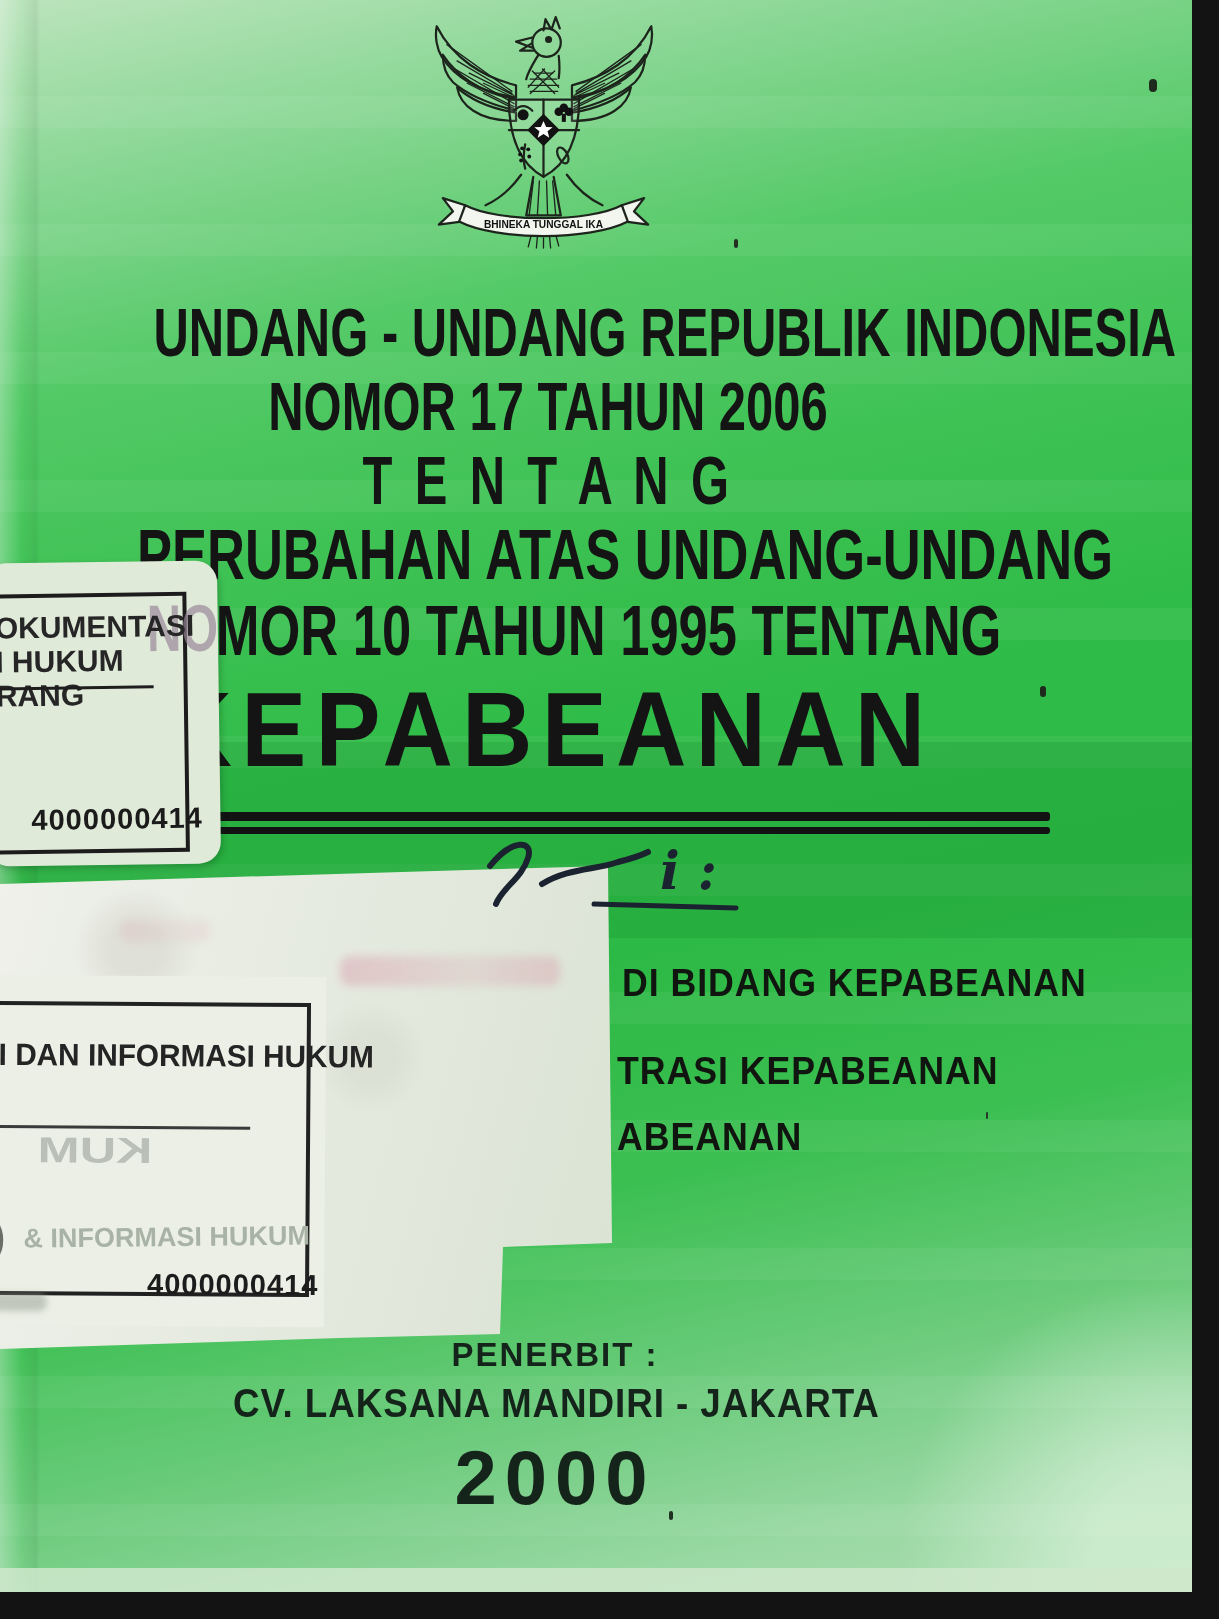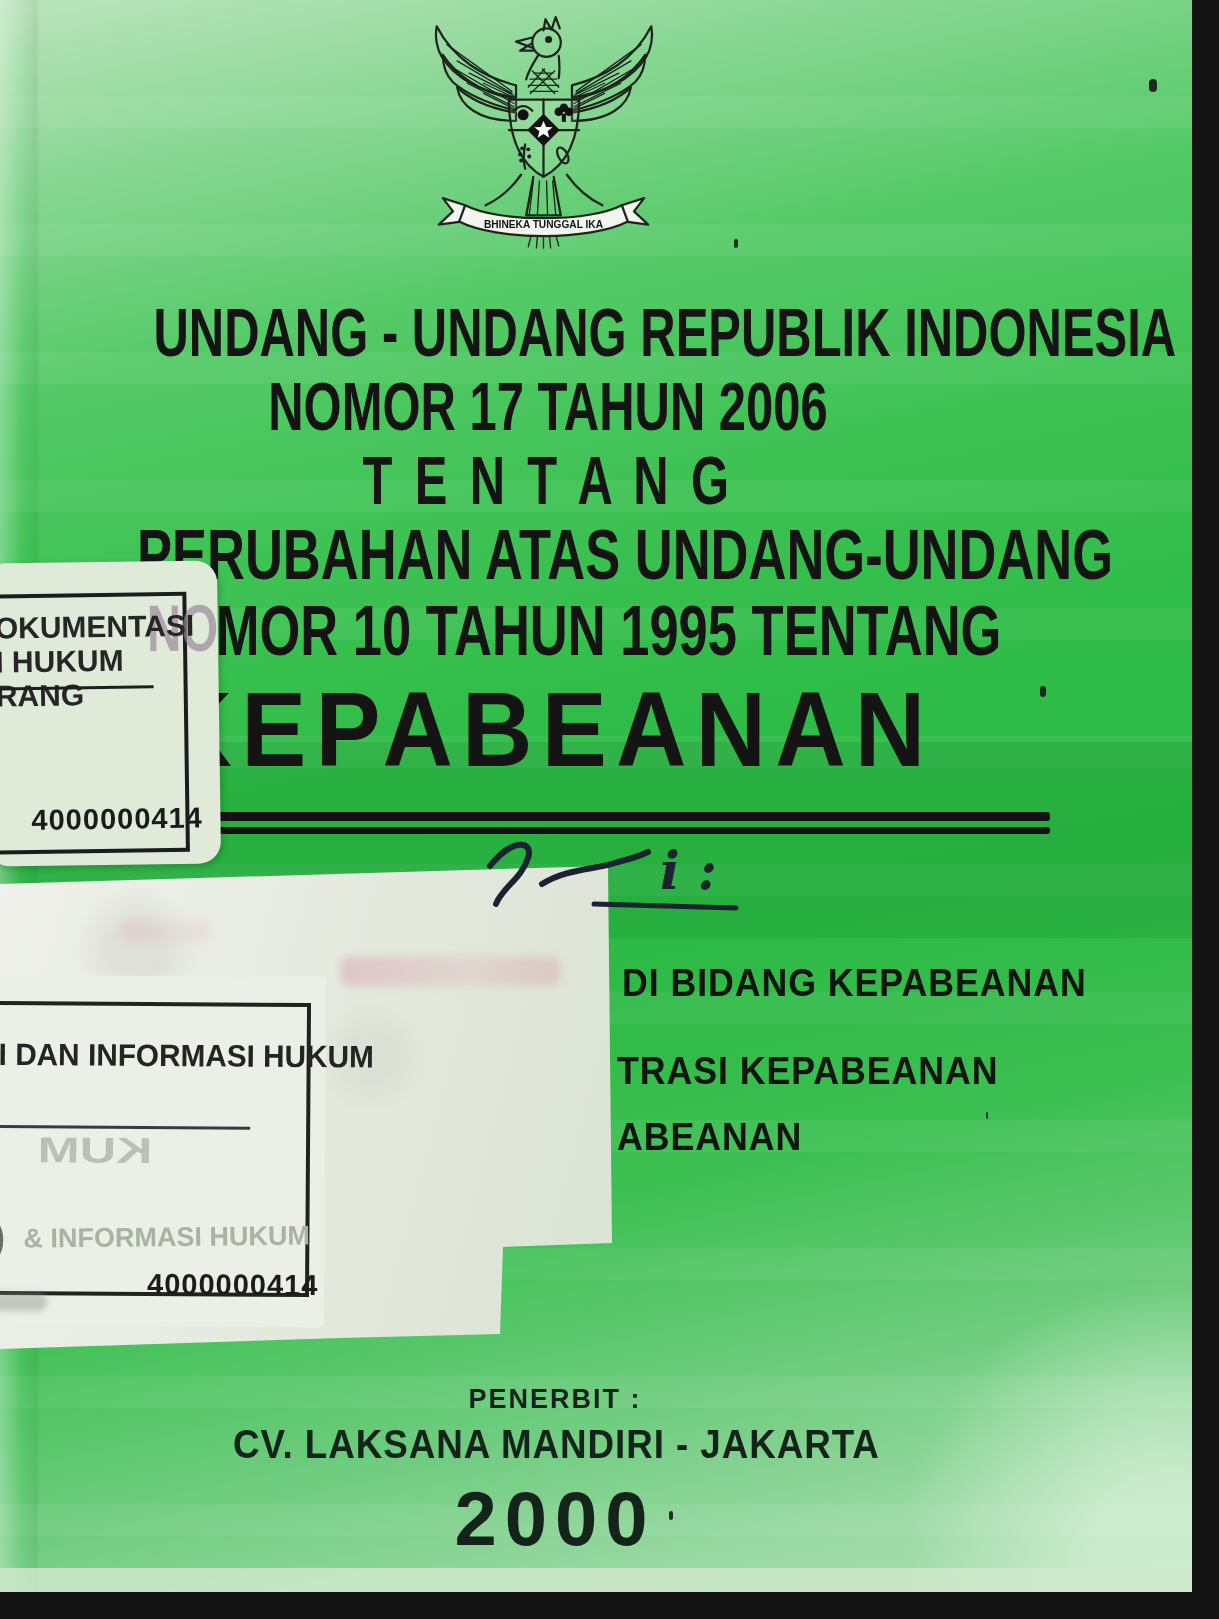--- a/index.html
+++ b/index.html
@@ -29,21 +29,21 @@
   .sx72{transform:scaleX(.72);} .sx75{transform:scaleX(.75);}
   
   #rule-wrap{left:196px;top:812px;width:854px;}
   #rule-wrap .r1{height:9px;background:#121212;border-radius:3px;}
   #rule-wrap .r2{height:7px;background:#121212;border-radius:3px;margin-top:6px;}
   
   .frag{color:#101510;font-weight:700;font-size:38px;letter-spacing:1px;white-space:nowrap;
         transform:scaleX(.94);transform-origin:left;}
   
   #publisher{left:205px;top:1336px;width:700px;text-align:center;color:#15241a;}
-  #pub-label{font-weight:700;font-size:27px;letter-spacing:2px;margin-top:48px;}
+  #pub-label{font-weight:700;font-size:33px;letter-spacing:2px;}
   #pub-name{font-weight:700;font-size:40px;letter-spacing:1px;margin-top:7px;white-space:nowrap;
             transform:scaleX(.92);}
   #pub-year{font-weight:700;font-size:76px;letter-spacing:8px;margin-top:8px;}
   
   #sticker1{left:-14px;top:562px;width:233px;height:303px;background:#e0ead9;
             border-radius:22px;transform:rotate(-.8deg);box-shadow:2px 3px 6px rgba(0,40,10,.25);}
   #sticker1 .bbox{position:absolute;left:-24px;top:31px;width:218px;height:252px;
                   border:4px solid #1c1c1c;}
   #sticker1 .ln{position:absolute;left:10px;color:#262626;font-weight:700;font-size:30px;white-space:nowrap;}
   #s1-rule{position:absolute;left:10px;top:124px;width:158px;height:3px;background:#1e1e1e;}

